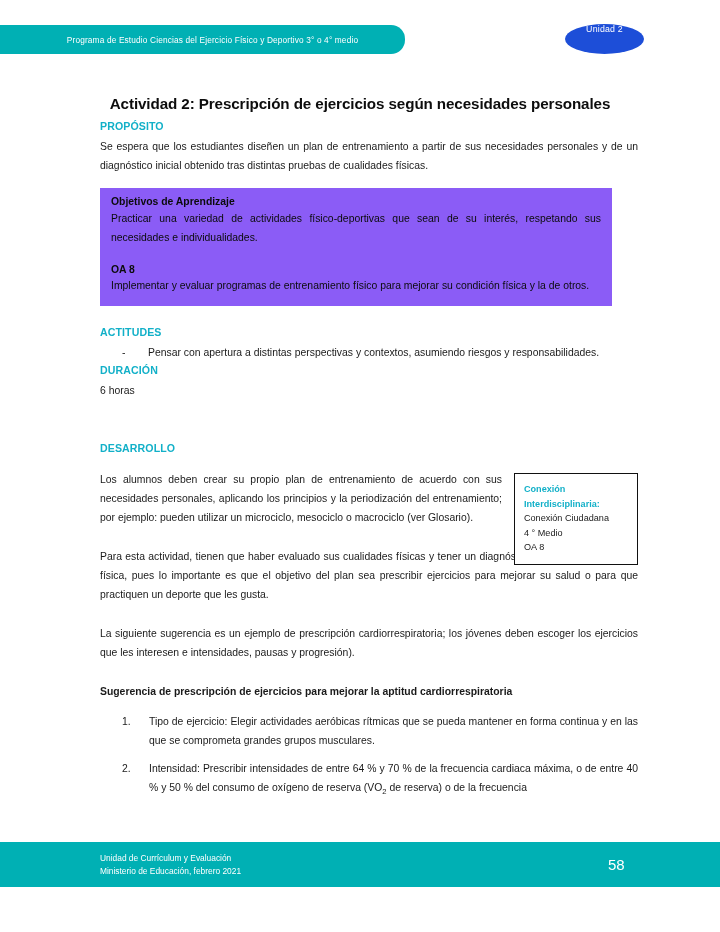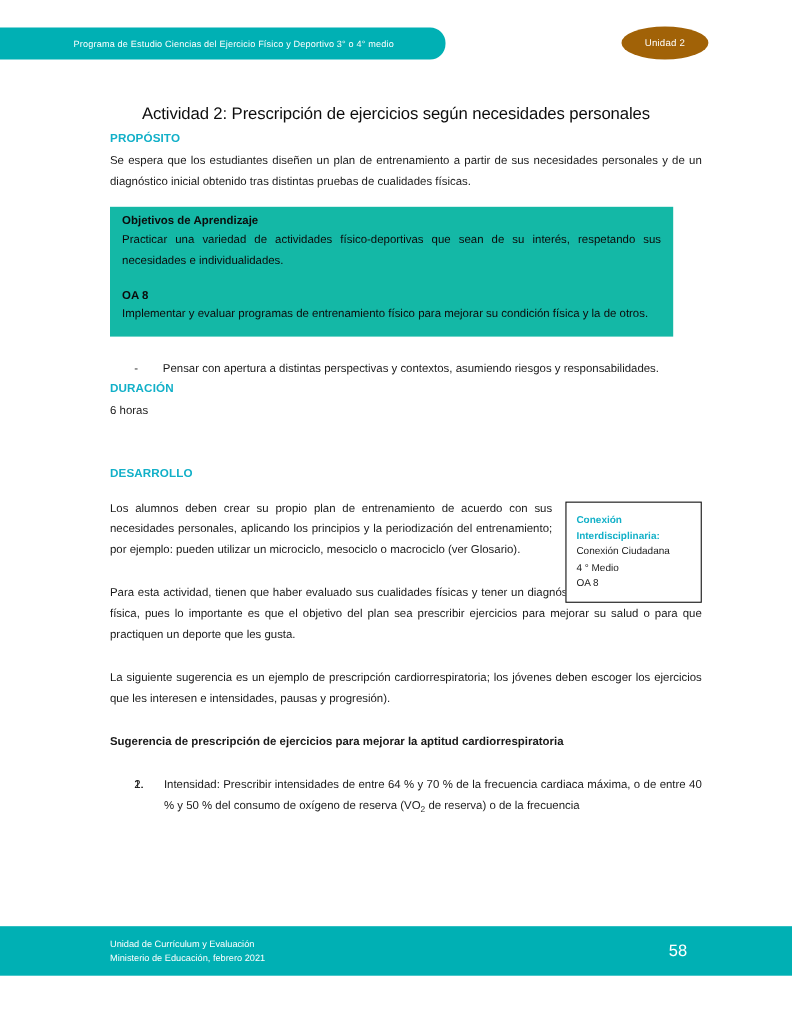--- a/index.html
+++ b/index.html
@@ -37,41 +37,40 @@
     letter-spacing: 0.15px;
     white-space: nowrap;
     padding-left: 20px;
   }
   .unit-badge {
     position: absolute;
     left: 565px;
     top: 24px;
     width: 79px;
     height: 30px;
-    background: #a16207;
+    background: #1d4ed8;
     border-radius: 50%;
     display: flex;
-    align-items: center;
     justify-content: center;
   }
   .unit-badge-text {
     color: #ffffff;
     font-size: 8.8px;
     letter-spacing: 0.2px;
   }
 
   
   .page-title {
     position: absolute;
     left: 0;
     top: 85px;
     width: 720px;
     text-align: center;
     font-size: 15.2px;
-    font-weight: normal;
+    font-weight: bold;
     color: #0d0d0d;
     letter-spacing: -0.1px;
   }
 
   
   .content {
     position: absolute;
     left: 100px;
     top: 120px;
     width: 538px;
@@ -88,21 +87,21 @@
   p.body-text {
     margin: 0;
     font-size: 10.4px;
     line-height: 19px;
     text-align: justify;
     color: #1a1a1a;
   }
 
   
   .oa-box {
-    background: #14b8a6;
+    background: #8b5cf6;
     padding: 8px 11px 11px 11px;
     margin-top: 13px;
     color: #0b0b0b;
     width: 490px;
     box-sizing: content-box;
   }
   .oa-title {
     font-weight: bold;
     font-size: 10.4px;
     margin: 0 0 2px 0;
@@ -250,20 +249,21 @@
   <div class="oa-box">
     <div class="oa-title">Objetivos de Aprendizaje</div>
     <p class="oa-text">Practicar una variedad de actividades físico-deportivas que sean de su interés, respetando sus necesidades e individualidades.</p>
     <div class="oa-gap"></div>
     <div class="oa-code">OA 8</div>
     <p class="oa-text">Implementar y evaluar programas de entrenamiento físico para mejorar su condición física y la de otros.</p>
   </div>
 
   <div class="spacer-md"></div>
 
+  <div class="sec-heading">ACTITUDES</div>
   <ul class="dash-list">
     <li>
       <span class="dash">-</span>
       <span>Pensar con apertura a distintas perspectivas y contextos, asumiendo riesgos y responsabilidades.</span>
     </li>
   </ul>
 
   <div class="sec-heading" style="margin-top:2px;">DURACIÓN</div>
   <p class="body-text">6 horas</p>
 
@@ -295,20 +295,21 @@
 
   <div class="spacer-md"></div>
 
   <p class="subhead-bold">Sugerencia de prescripción de ejercicios para mejorar la aptitud cardiorrespiratoria</p>
 
   <div class="spacer-sm"></div>
 
   <ol class="num-list">
     <li>
       <span class="num">1.</span>
+      <span>Tipo de ejercicio: Elegir actividades aeróbicas rítmicas que se pueda mantener en forma continua y en las que se comprometa grandes grupos musculares.</span>
     </li>
     <li>
       <span class="num">2.</span>
       <span>Intensidad: Prescribir intensidades de entre 64 % y 70 % de la frecuencia cardiaca máxima, o de entre 40 % y 50 % del consumo de oxígeno de reserva (VO</span><sub>2</sub><span> de reserva) o de la frecuencia</span>
     </li>
   </ol>
 
 </div>
 
 <div class="footer-band">

